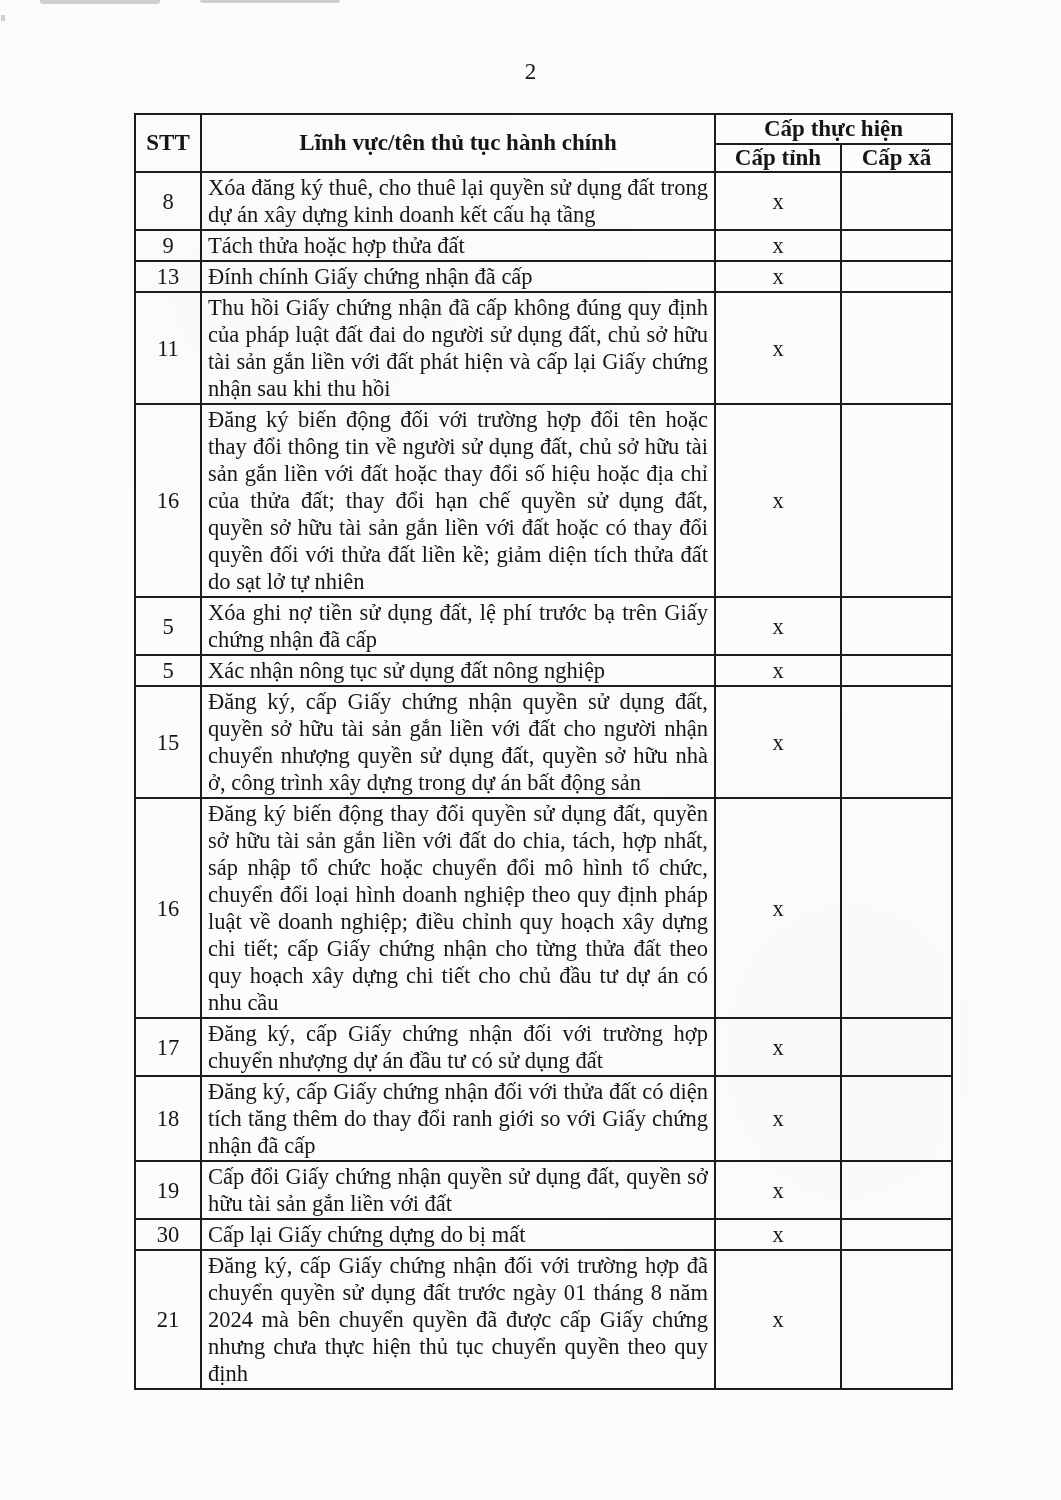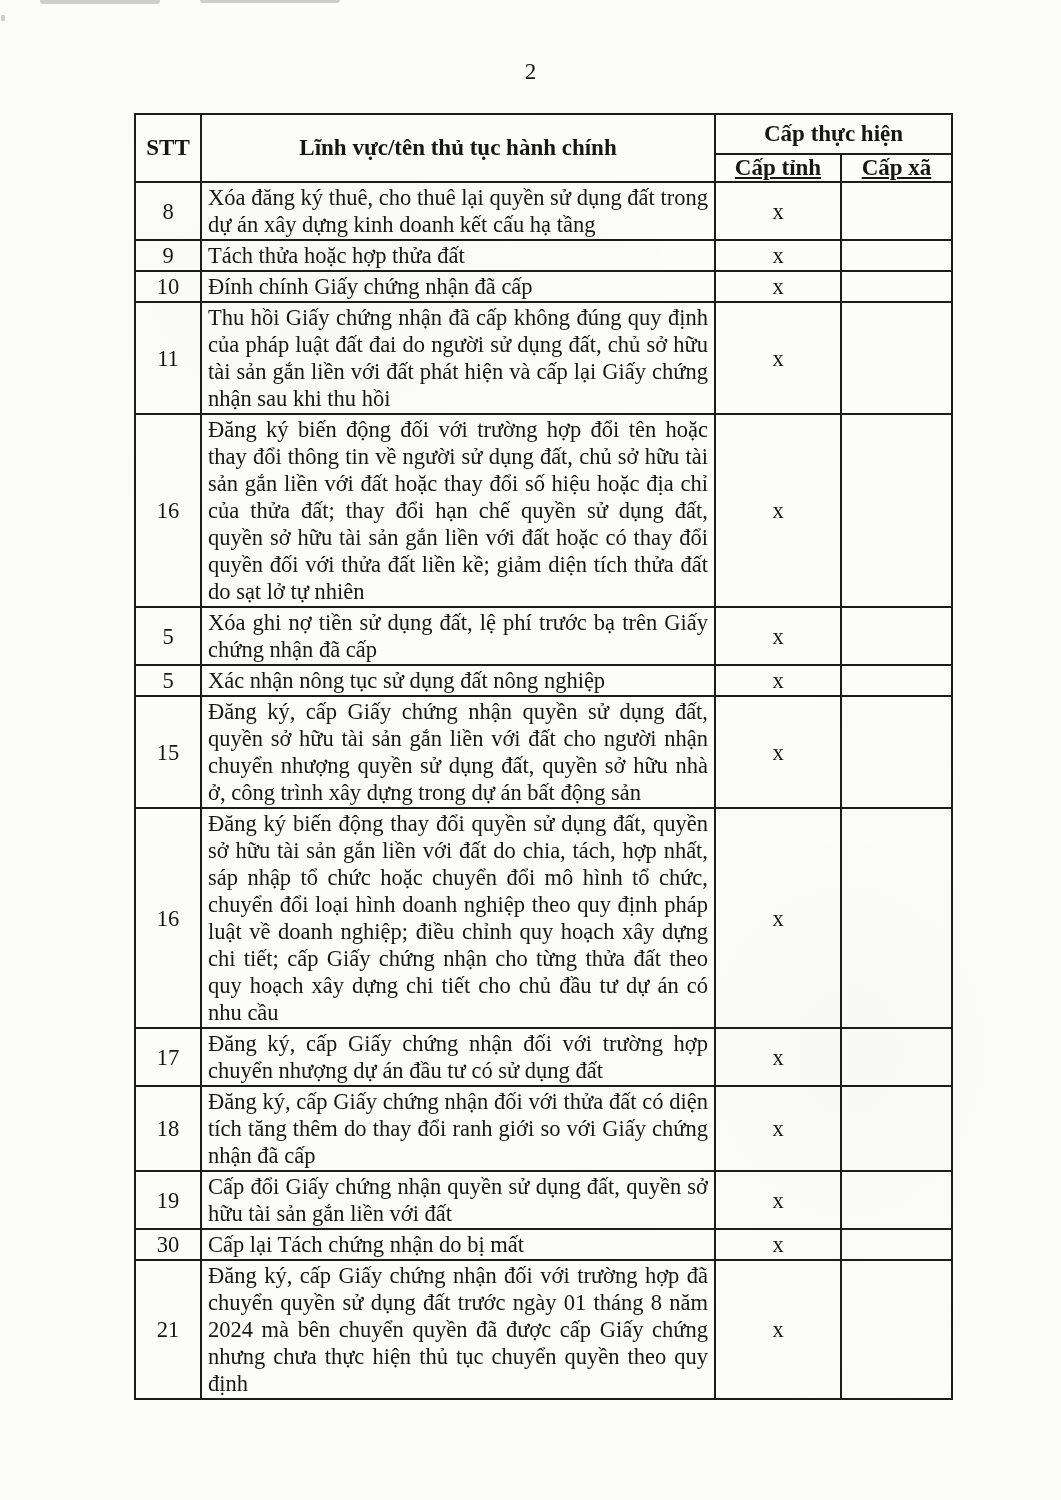--- a/index.html
+++ b/index.html
@@ -45,22 +45,22 @@
     overflow: hidden;
   }
   .doc-table thead th {
     font-weight: bold;
     text-align: center;
     vertical-align: middle;
     padding: 0 4px;
     font-size: 23px;
     line-height: 26px;
   }
-  tr.h-group th.h-span { height: 40px; }
-  tr.h-sub th { height: 27px; text-decoration: underline; }
+  tr.h-group th.h-span { height: 30px; }
+  tr.h-sub th { height: 27px; }
 
   .doc-table tbody td { padding: 1px 6px; }
   td.c-stt {
     text-align: center;
     vertical-align: middle;
     line-height: 27px;
   }
   td.c-proc {
     text-align: justify;
     vertical-align: top;
@@ -110,21 +110,21 @@
   </tr>
 
   <tr>
     <td class="c-stt">9</td>
     <td class="c-proc">Tách thửa hoặc hợp thửa đất</td>
     <td class="c-mark">x</td>
     <td class="c-mark"></td>
   </tr>
 
   <tr>
-    <td class="c-stt">10</td>
+    <td class="c-stt">13</td>
     <td class="c-proc">Đính chính Giấy chứng nhận đã cấp</td>
     <td class="c-mark">x</td>
     <td class="c-mark"></td>
   </tr>
 
   <tr>
     <td class="c-stt">11</td>
     <td class="c-proc">Thu hồi Giấy chứng nhận đã cấp không đúng quy định của pháp luật đất đai do người sử dụng đất, chủ sở hữu tài sản gắn liền với đất phát hiện và cấp lại Giấy chứng nhận sau khi thu hồi</td>
     <td class="c-mark">x</td>
     <td class="c-mark"></td>
@@ -181,21 +181,21 @@
 
   <tr>
     <td class="c-stt">19</td>
     <td class="c-proc">Cấp đổi Giấy chứng nhận quyền sử dụng đất, quyền sở hữu tài sản gắn liền với đất</td>
     <td class="c-mark">x</td>
     <td class="c-mark"></td>
   </tr>
 
   <tr>
     <td class="c-stt">30</td>
-    <td class="c-proc">Cấp lại Tách chứng nhận do bị mất</td>
+    <td class="c-proc">Cấp lại Giấy chứng dựng do bị mất</td>
     <td class="c-mark">x</td>
     <td class="c-mark"></td>
   </tr>
 
   <tr>
     <td class="c-stt">21</td>
     <td class="c-proc">Đăng ký, cấp Giấy chứng nhận đối với trường hợp đã chuyển quyền sử dụng đất trước ngày 01 tháng 8 năm 2024 mà bên chuyển quyền đã được cấp Giấy chứng nhưng chưa thực hiện thủ tục chuyển quyền theo quy định</td>
     <td class="c-mark">x</td>
     <td class="c-mark"></td>
   </tr>

